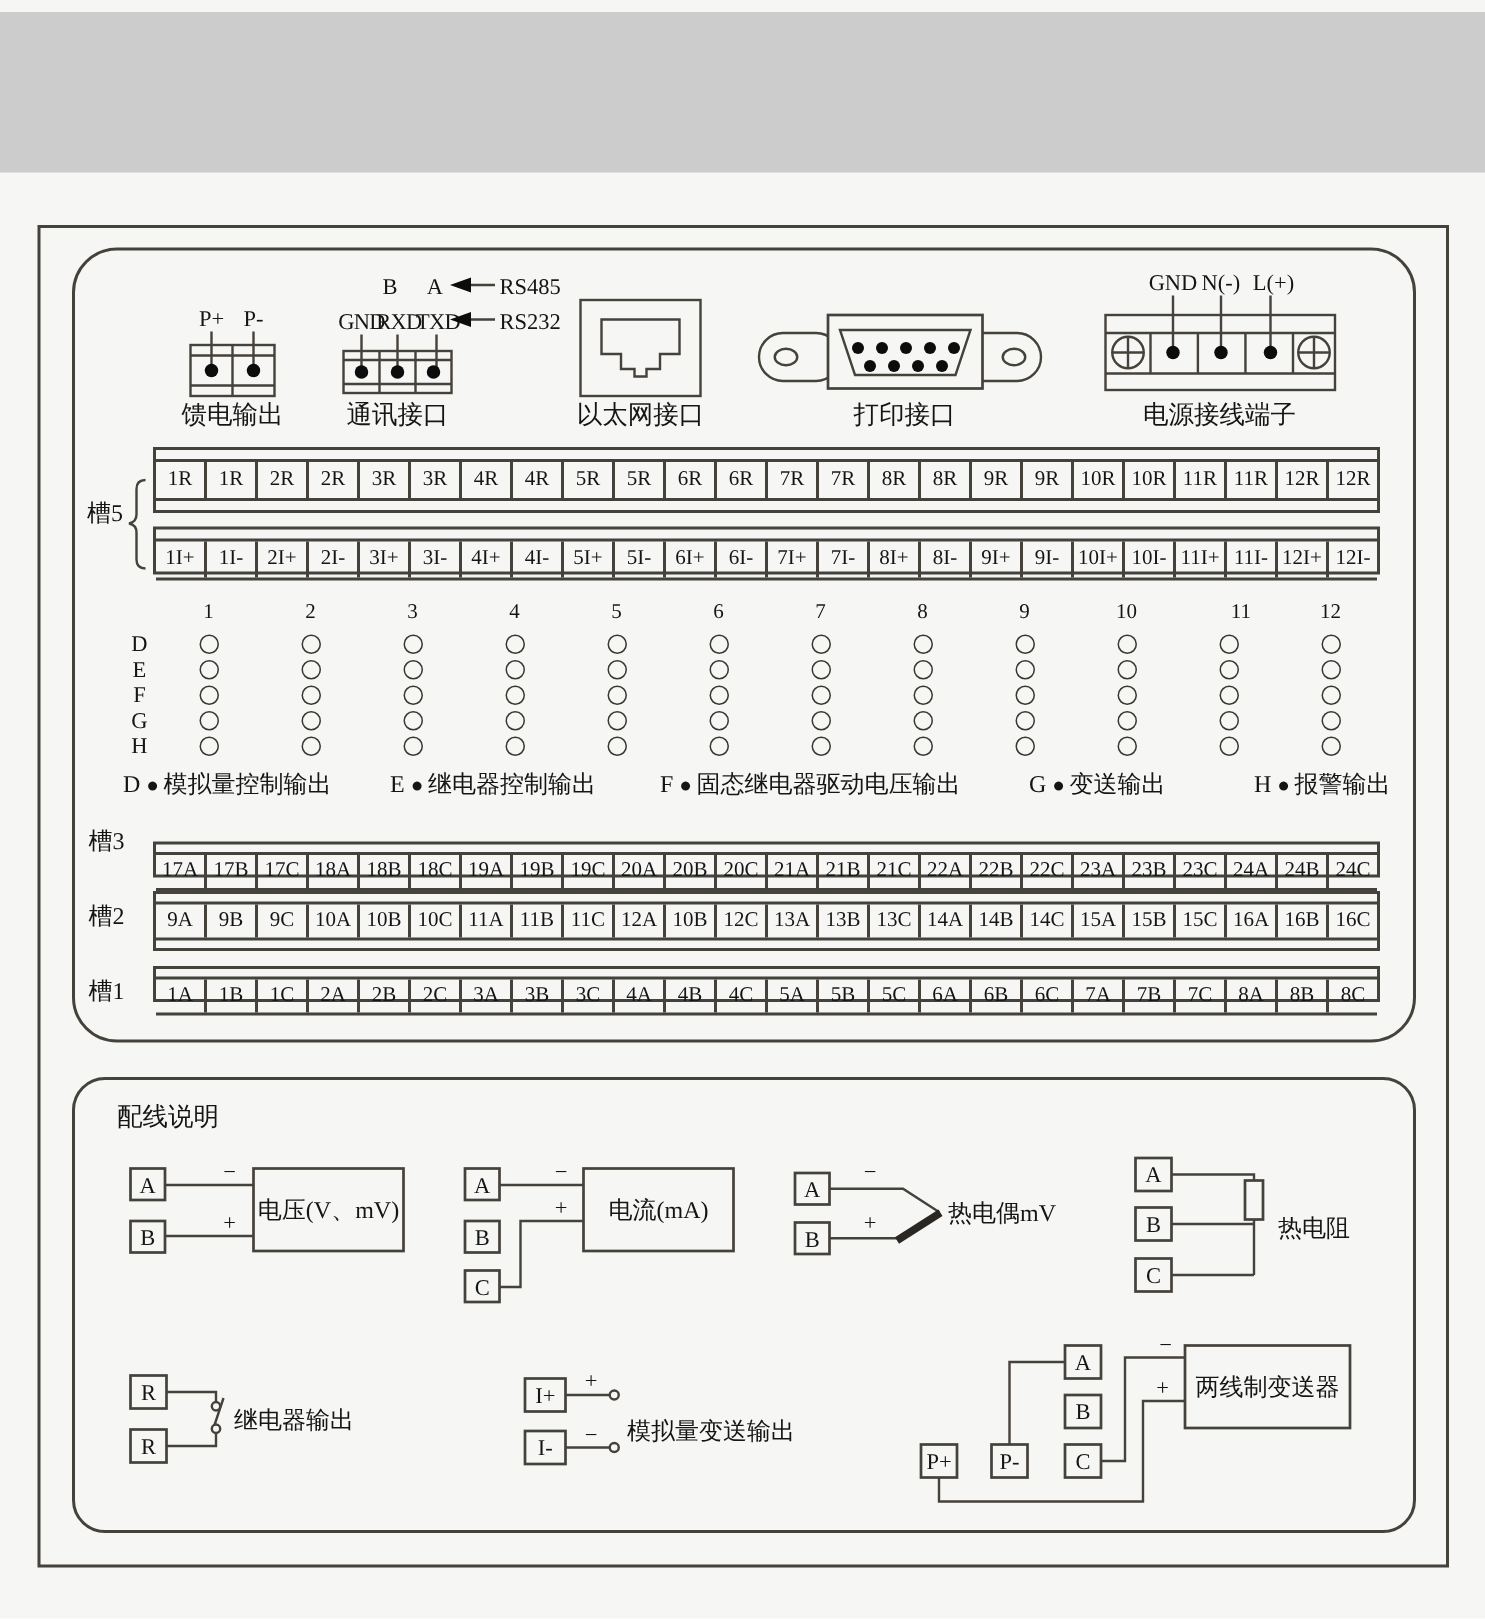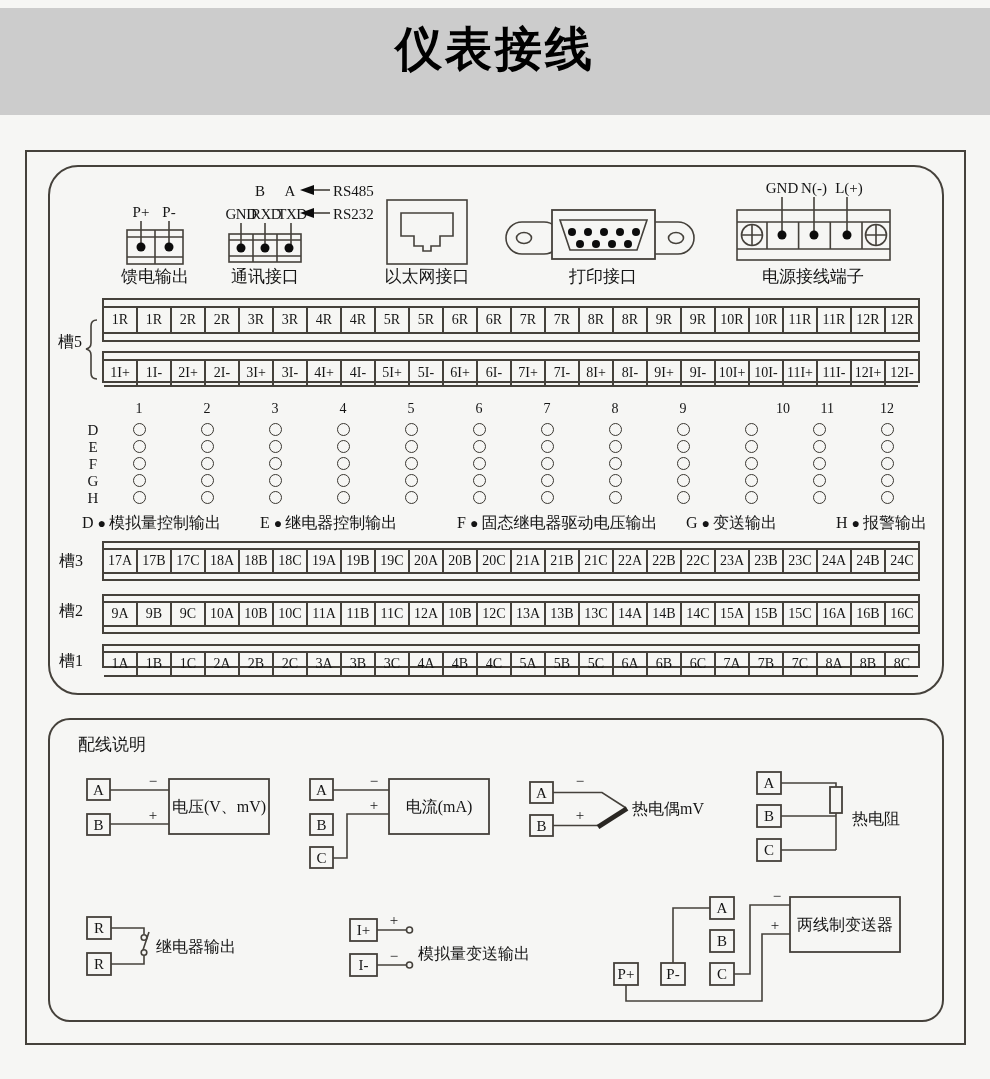--- a/index.html
+++ b/index.html
@@ -50,21 +50,20 @@
   .lg-item{position:absolute;white-space:nowrap;font-size:16px;}
   .lg-key{margin-right:4px;}
   .lg-dot{font-size:14px;margin-right:3px;}
 </style>
 </head>
 <body>
 
 <div class="page">
 
   <div class="header">
-    <div class="title">仪表接线</div>
   </div>
 
   <div class="outer"></div>
 
   <div class="panel topbox">
 
     <svg class="abs" style="left:2px;top:10px" width="891" height="116" viewBox="0 0 891 116">
 
       <g>
         <text class="pin" x="89" y="40" text-anchor="middle">P+</text>
@@ -212,21 +211,21 @@
     <div id="matrix" class="matrix">
         <div class="mcol" style="left: 22px; top: 0px;">1</div>
         <div class="mcol" style="left: 90px; top: 0px;">2</div>
         <div class="mcol" style="left: 158px; top: 0px;">3</div>
         <div class="mcol" style="left: 226px; top: 0px;">4</div>
         <div class="mcol" style="left: 294px; top: 0px;">5</div>
         <div class="mcol" style="left: 362px; top: 0px;">6</div>
         <div class="mcol" style="left: 430px; top: 0px;">7</div>
         <div class="mcol" style="left: 498px; top: 0px;">8</div>
         <div class="mcol" style="left: 566px; top: 0px;">9</div>
-        <div class="mcol" style="left: 634px; top: 0px; margin-left: 32px;">10</div>
+        <div class="mcol" style="left: 634px; top: 0px;">10</div>
         <div class="mcol" style="left: 702px; top: 0px; text-align: right;">11</div>
         <div class="mcol" style="left: 770px; top: 0px;">12</div>
         <div class="mrow" style="left: -17px; top: 21px;">D</div>
         <div class="mdot" style="left: 30.5px; top: 21px;"></div>
         <div class="mdot" style="left: 98.5px; top: 21px;"></div>
         <div class="mdot" style="left: 166.5px; top: 21px;"></div>
         <div class="mdot" style="left: 234.5px; top: 21px;"></div>
         <div class="mdot" style="left: 302.5px; top: 21px;"></div>
         <div class="mdot" style="left: 370.5px; top: 21px;"></div>
         <div class="mdot" style="left: 438.5px; top: 21px;"></div>
@@ -285,27 +284,27 @@
         <div class="mdot" style="left: 506.5px; top: 89px;"></div>
         <div class="mdot" style="left: 574.5px; top: 89px;"></div>
         <div class="mdot" style="left: 642.5px; top: 89px;"></div>
         <div class="mdot" style="left: 710.5px; top: 89px;"></div>
         <div class="mdot" style="left: 778.5px; top: 89px;"></div>
       </div>
 
     <div id="legend" class="legend">
         <span class="lg-item" style="left: 32px;"><span class="lg-key">D</span><span class="lg-dot">●</span><span>模拟量控制输出</span></span>
         <span class="lg-item" style="left: 210px;"><span class="lg-key">E</span><span class="lg-dot">●</span><span>继电器控制输出</span></span>
-        <span class="lg-item" style="left: 407px;"><span class="lg-key">F</span><span class="lg-dot">●</span><span>固态继电器驱动电压输出</span></span>
+        <span class="lg-item" style="left: 390px;"><span class="lg-key">F</span><span class="lg-dot">●</span><span>固态继电器驱动电压输出</span></span>
         <span class="lg-item" style="left: 636px;"><span class="lg-key">G</span><span class="lg-dot">●</span><span>变送输出</span></span>
         <span class="lg-item" style="left: 786px;"><span class="lg-key">H</span><span class="lg-dot">●</span><span>报警输出</span></span>
       </div>
 
     <div class="slotlab abs" style="left:9px;top:384px">槽3</div>
-    <div class="strip strip3" style="left:52px;top:374px;height:40px">
+    <div class="strip strip3" style="left:52px;top:394px;height:24px">
       <div class="band"></div>
       <div class="cells">
           <div class="cell">17A</div>
           <div class="cell">17B</div>
           <div class="cell">17C</div>
           <div class="cell">18A</div>
           <div class="cell">18B</div>
           <div class="cell">18C</div>
           <div class="cell">19A</div>
           <div class="cell">19B</div>

